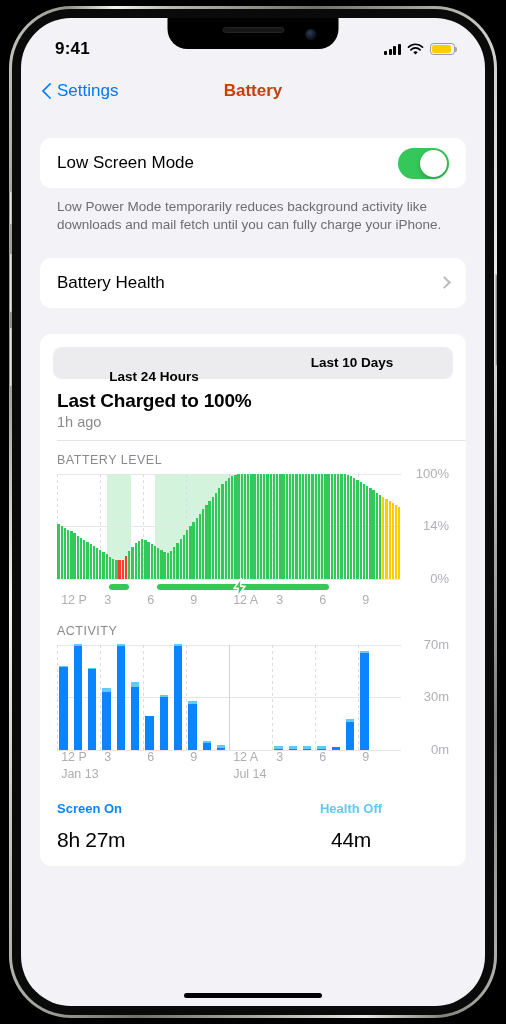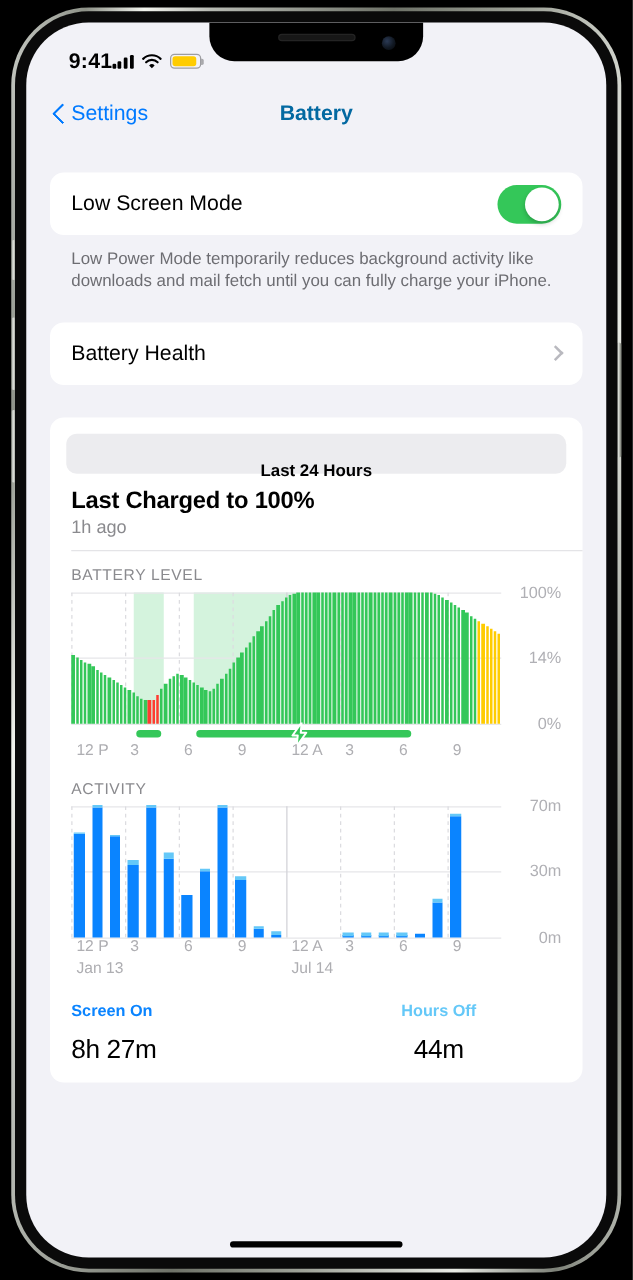--- a/index.html
+++ b/index.html
@@ -51,21 +51,21 @@
   }
   .camera {
     position: absolute; top: 11px; right: 22px;
     width: 11px; height: 11px; border-radius: 50%;
     background: radial-gradient(circle at 38% 36%, #2b3a55 0%, #111822 55%, #05070a 100%);
   }
 
   
   .statusbar {
     position: relative; height: 50px; display: flex;
-    align-items: center; 
+    align-items: center; justify-content: space-between;
     padding: 12px 30px 0 34px; z-index: 20;
   }
   .sb-time { font-size: 17px; font-weight: 700; color: #000; letter-spacing: .2px; }
   .sb-right { display: flex; align-items: center; gap: 6px; }
   .sig { display: flex; align-items: flex-end; gap: 1.6px; height: 12px; }
   .sig i { width: 3px; background: #000; border-radius: 1px; display: block; }
   .sig i:nth-child(1){height:4px}.sig i:nth-child(2){height:6.5px}
   .sig i:nth-child(3){height:9px}.sig i:nth-child(4){height:11.5px}
   .batt-icon { position: relative; width: 25px; height: 12.5px; border: 1.2px solid rgba(0,0,0,.35); border-radius: 3.6px; }
   .batt-icon::after { content:""; position:absolute; right:-3.4px; top:3.6px; width:2px; height:5px; background:rgba(0,0,0,.3); border-radius:0 1.4px 1.4px 0; }
@@ -75,21 +75,21 @@
   .navbar { position: relative; height: 46px; display: flex; align-items: center; padding: 0 20px; }
   .nav-back { display: flex; align-items: center; gap: 5px; color: #007aff; font-size: 17px; cursor: pointer; }
   .chev-left { width: 11px; height: 19px; position: relative; }
   .chev-left::before {
     content:""; position:absolute; left:3px; top:3px; width:10px; height:10px;
     border-left: 2.6px solid #007aff; border-bottom: 2.6px solid #007aff;
     transform: rotate(45deg); border-radius: 1px;
   }
   .nav-title {
     position: absolute; left: 0; right: 0; text-align: center;
-    font-size: 17px; font-weight: 700; color: #0369a1; pointer-events: none;
+    font-size: 17px; font-weight: 700; color: #c2410c; pointer-events: none;
   }
 
   
   .content { padding: 24px 19px 0 19px; }
   .card { background: #fff; border-radius: 11px; }
 
   .row { display: flex; align-items: center; justify-content: space-between; padding: 0 17px; height: 50px; }
   .row-label { font-size: 17px; color: #000; }
 
   .toggle { width: 51px; height: 31px; border-radius: 16px; background: #34c759; position: relative; cursor: pointer; flex: none; }
@@ -205,20 +205,21 @@
               <span class="row-label">Battery Health</span>
               <span class="chev-right"></span>
             </div>
           </div>
 
           <div class="card" style="margin-top:26px; padding-bottom:14px">
 
             <div class="seg-wrap">
               <div class="segmented">
                 <div class="seg active">Last 24 Hours</div>
+                <div class="seg">Last 10 Days</div>
               </div>
             </div>
 
             <div class="charge-block">
               <div class="charge-title">Last Charged to 100%</div>
               <div class="charge-sub">1h ago</div>
             </div>
             <div class="hr"></div>
 
             <div class="chart-block">
@@ -444,21 +445,21 @@
                   </div>
               </div>
             </div>
 
             <div class="summary">
               <div class="sum-col">
                 <div class="sum-title on">Screen On</div>
                 <div class="sum-val">8h 27m</div>
               </div>
               <div class="sum-col" style="text-align:center">
-                <div class="sum-title off">Hours Off</div>
+                <div class="sum-title off">Health Off</div>
                 <div class="sum-val">44m</div>
               </div>
             </div>
 
           </div>
         </div>
 
         <div class="home-ind"></div>
       </div>
     </div>

